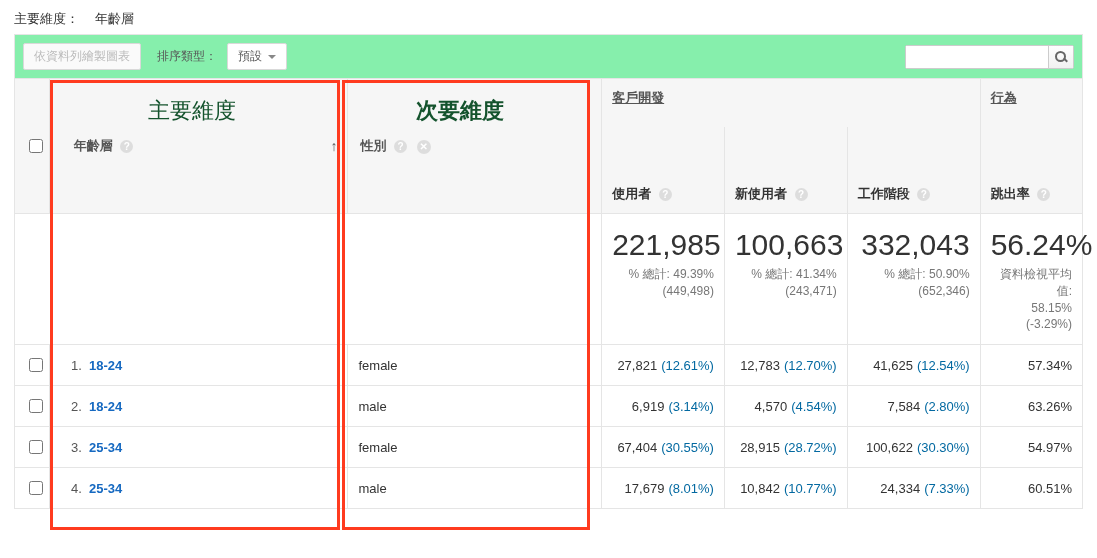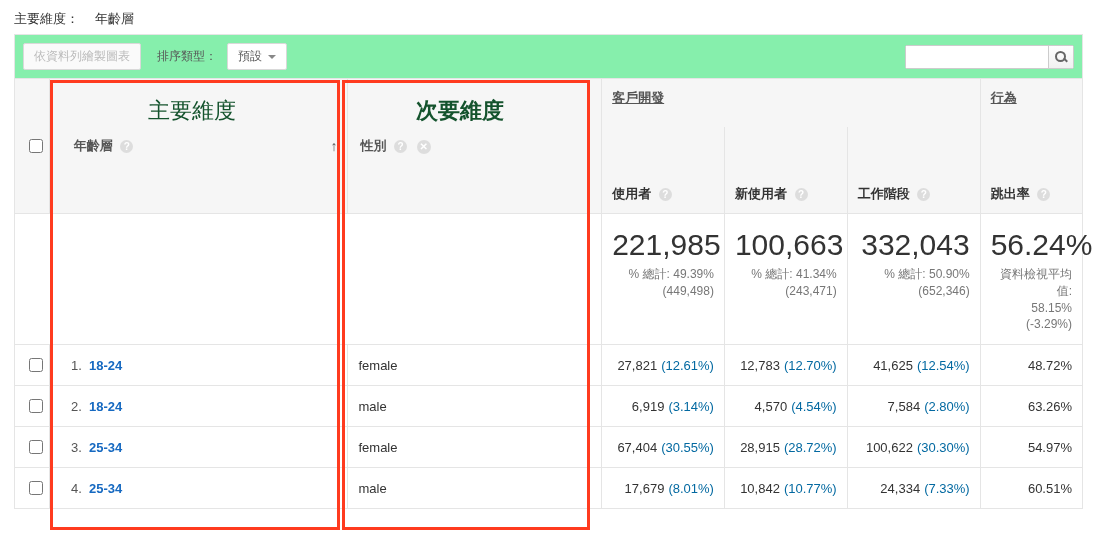--- a/index.html
+++ b/index.html
@@ -290,21 +290,21 @@
         <tr>
           <td class="chk"><input type="checkbox" style=""></td>
           <td class="dim">
             <span style="display:inline-block;width:22px;text-align:right;color:#555">1.</span>
             &nbsp;<a href="#">18-24</a>
           </td>
           <td>female</td>
           <td class="num"><span>27,821</span><span class="pct">(12.61%)</span></td>
           <td class="num"><span>12,783</span><span class="pct">(12.70%)</span></td>
           <td class="num"><span>41,625</span><span class="pct">(12.54%)</span></td>
-          <td class="num">48.72%</td>
+          <td class="num">57.34%</td>
         </tr>
         <tr>
           <td class="chk"><input type="checkbox" style=""></td>
           <td class="dim">
             <span style="display:inline-block;width:22px;text-align:right;color:#555">2.</span>
             &nbsp;<a href="#">18-24</a>
           </td>
           <td>male</td>
           <td class="num"><span>6,919</span><span class="pct">(3.14%)</span></td>
           <td class="num"><span>4,570</span><span class="pct">(4.54%)</span></td>

